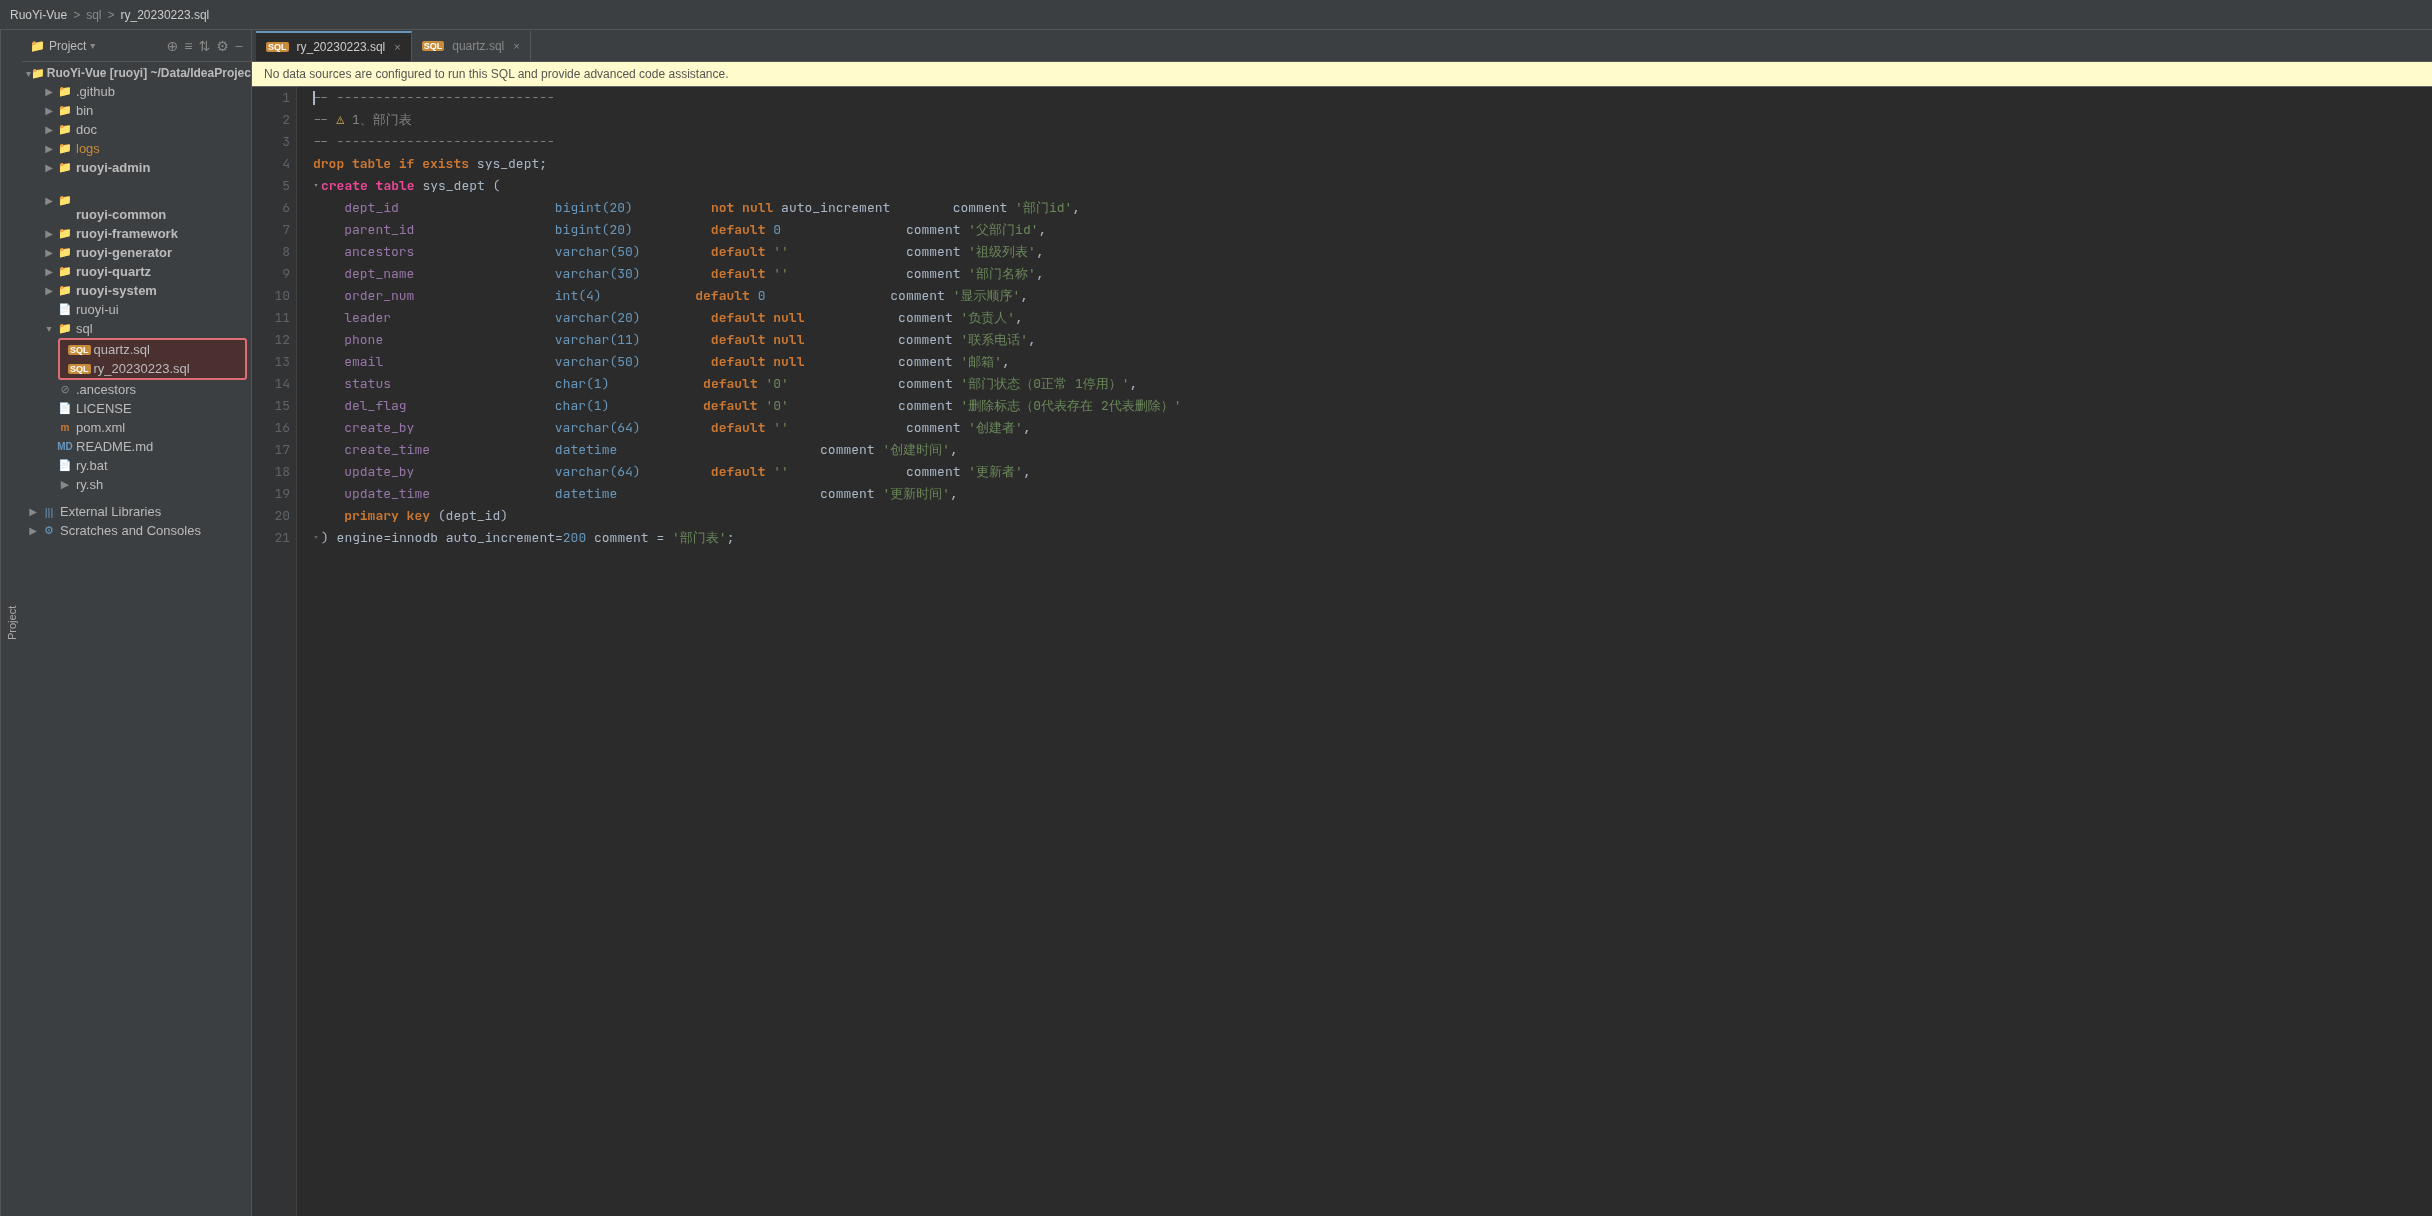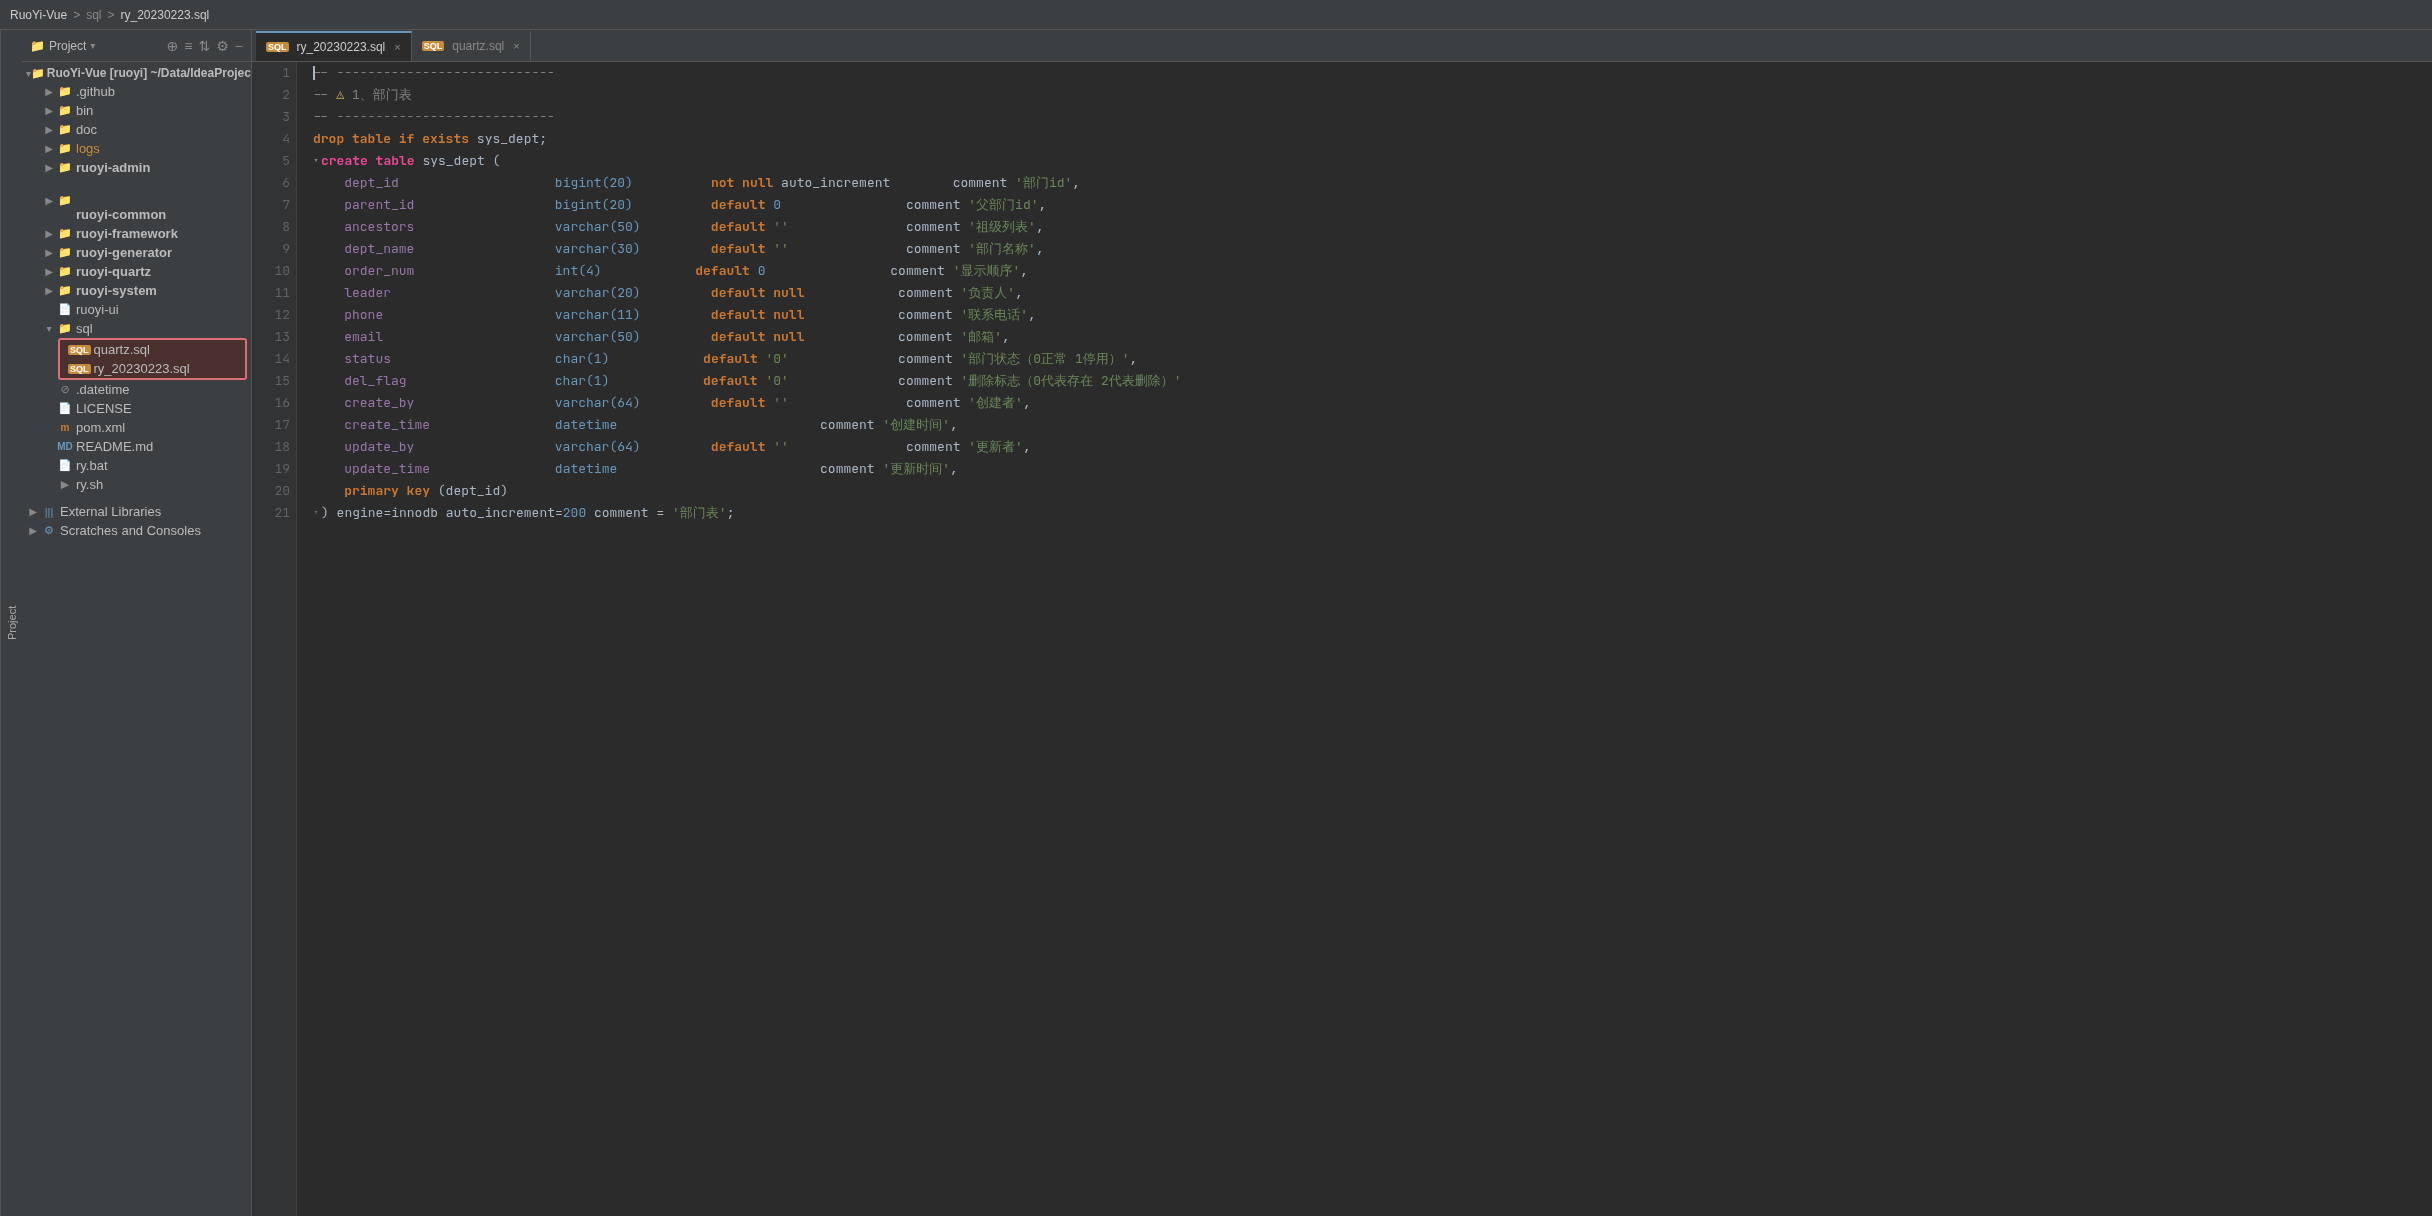--- a/index.html
+++ b/index.html
@@ -176,21 +176,21 @@
         </div>
         <div class="tree-item" style="padding-left:8px;">
           <span class="sql-badge">SQL</span>
           <span class="tree-label">ry_20230223.sql</span>
         </div>
       </div>
 
       <div class="tree-item" style="padding-left:20px;">
         <span class="tree-arrow" style="color:transparent;">▶</span>
         <span class="tree-icon" style="color:#888;">⊘</span>
-        <span class="tree-label">.datetime</span>
+        <span class="tree-label">.ancestors</span>
       </div>
 
       <div class="tree-item" style="padding-left:20px;">
         <span class="tree-arrow" style="color:transparent;">▶</span>
         <span class="tree-icon" style="color:#888;">📄</span>
         <span class="tree-label">LICENSE</span>
       </div>
 
       <div class="tree-item" style="padding-left:20px;">
         <span class="tree-arrow" style="color:transparent;">▶</span>
@@ -240,20 +240,23 @@
         <span>ry_20230223.sql</span>
         <span class="tab-close">×</span>
       </div>
       <div class="tab">
         <span class="sql-badge">SQL</span>
         <span>quartz.sql</span>
         <span class="tab-close">×</span>
       </div>
     </div>
 
+    <div class="warning-bar warning-datasource">
+      <span>No data sources are configured to run this SQL and provide advanced code assistance.</span>
+    </div>
 
     <div class="editor">
       <div class="line-numbers" id="line-numbers-col">
           <div class="line-number-col">1</div>
           <div class="line-number-col">2</div>
           <div class="line-number-col">3</div>
           <div class="line-number-col">4</div>
           <div class="line-number-col">5</div>
           <div class="line-number-col">6</div>
           <div class="line-number-col">7</div>

